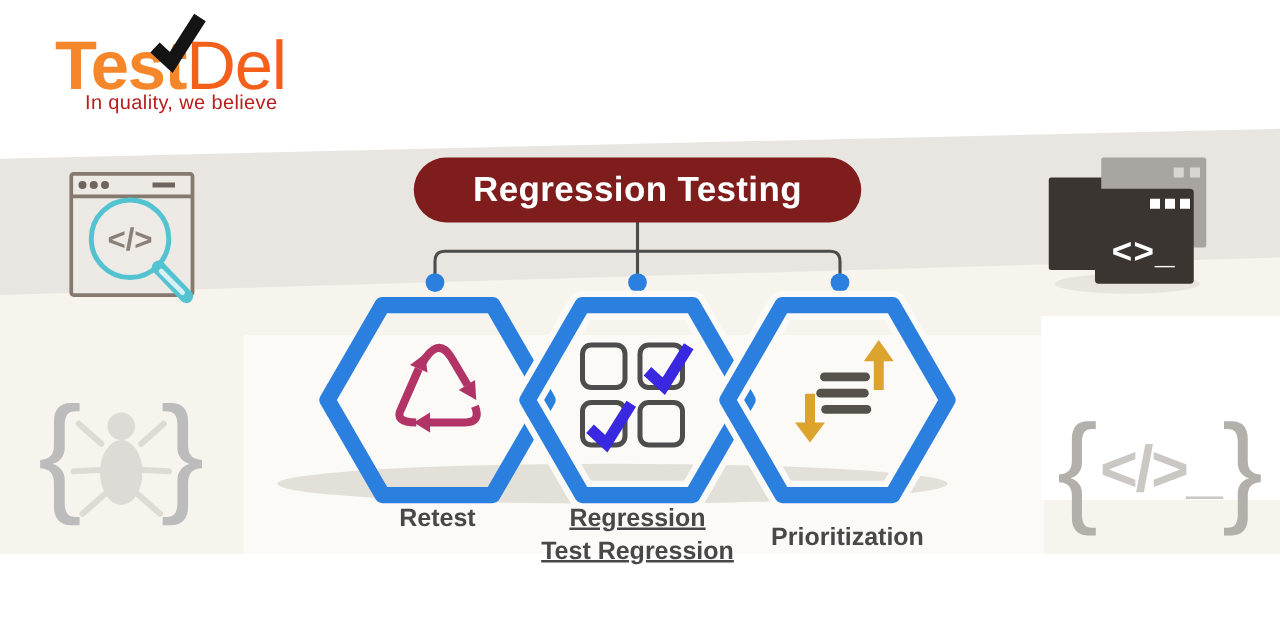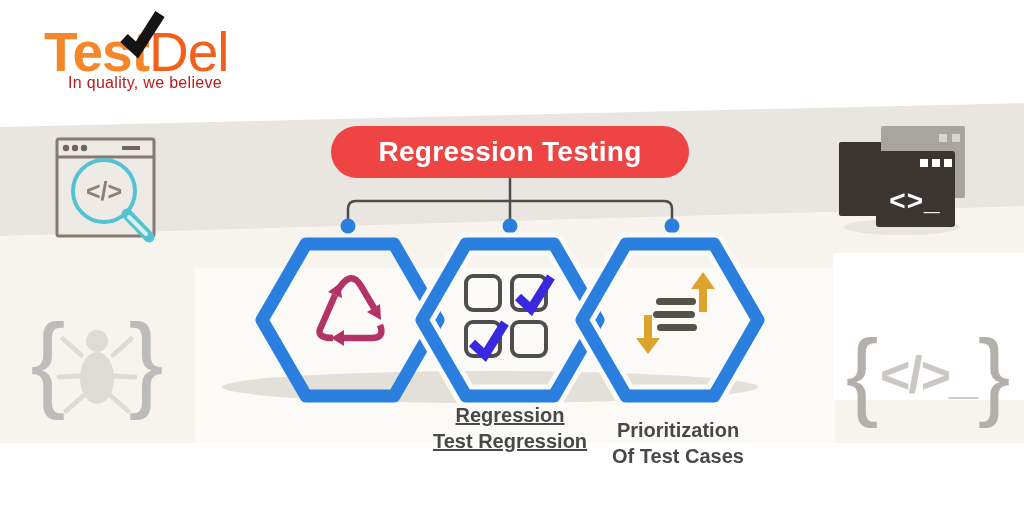--- a/index.html
+++ b/index.html
@@ -11,21 +11,21 @@
   .logo{position:absolute;left:44px;top:22px;width:230px;height:80px;}
   .logo .word{font-size:55px;line-height:60px;letter-spacing:-1px;white-space:nowrap;}
   .logo .t1{color:#f6862a;font-weight:700;}
   .logo .t2{color:#f2601c;font-weight:400;}
   .logo .check{position:absolute;left:70px;top:-14px;width:56px;height:52px;}
   .tagline{position:absolute;left:68px;top:74px;font-size:16px;color:#b91c1c;
            letter-spacing:.3px;font-weight:400;white-space:nowrap;}
 
   
   .title-pill{position:absolute;left:331px;top:126px;width:358px;height:52px;
-              background:#ef4444;border-radius:27px;display:flex;align-items:center;
+              background:#7f1d1d;border-radius:27px;display:flex;align-items:center;
               justify-content:center;color:#ffffff;font-size:28px;font-weight:700;
               letter-spacing:.3px;}
 
   
   .node-label{position:absolute;top:402px;text-align:center;color:#484848;
               font-size:20px;font-weight:700;line-height:26px;}
   .node-label.n1{left:270px;width:160px;}
   .node-label.n2{left:410px;width:200px;text-decoration:underline;}
   .node-label.n3{left:576px;width:204px;margin-top:15px;}
 </style>
@@ -150,23 +150,23 @@
     <div class="word"><span class="t1">Test</span><span class="t2">Del</span></div>
     <svg class="check" viewBox="0 0 56 52">
       <polyline points="10,30 23,42 46,6" fill="none" stroke="#141414" stroke-width="11"></polyline>
     </svg>
   </div>
   <div class="tagline">In quality, we believe</div>
 
   <div class="title-pill">Regression Testing</div>
 
   <div class="node-label n1">
+    <div>Retest</div>
   </div>
   <div class="node-label n2">
     <div>Regression</div>
     <div>Test Regression</div>
   </div>
   <div class="node-label n3">
     <div>Prioritization</div>
-    <div>Of Test Cases</div>
   </div>
 
 </div>
 
 </body></html>

